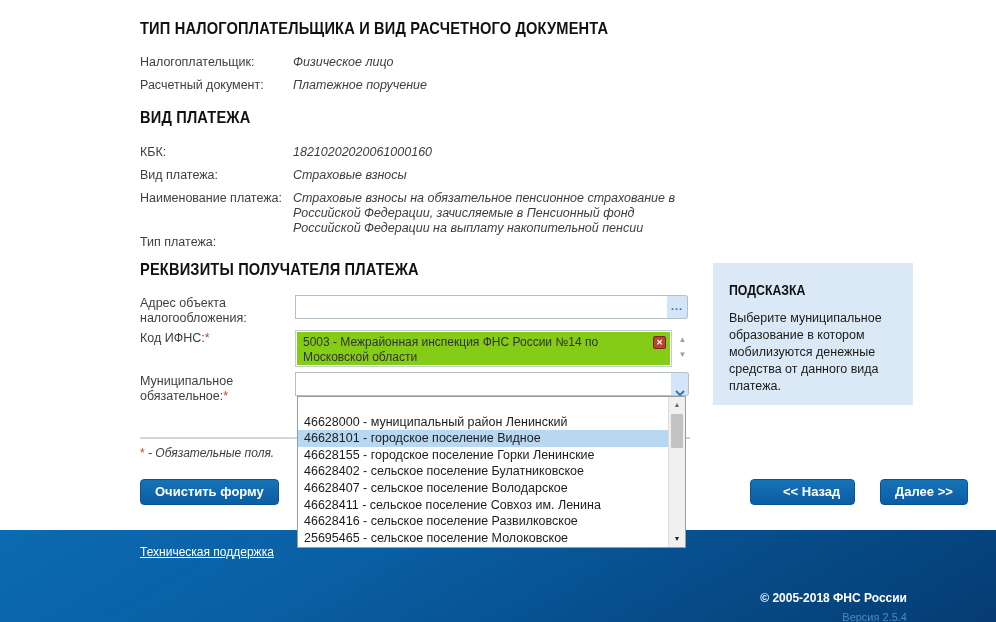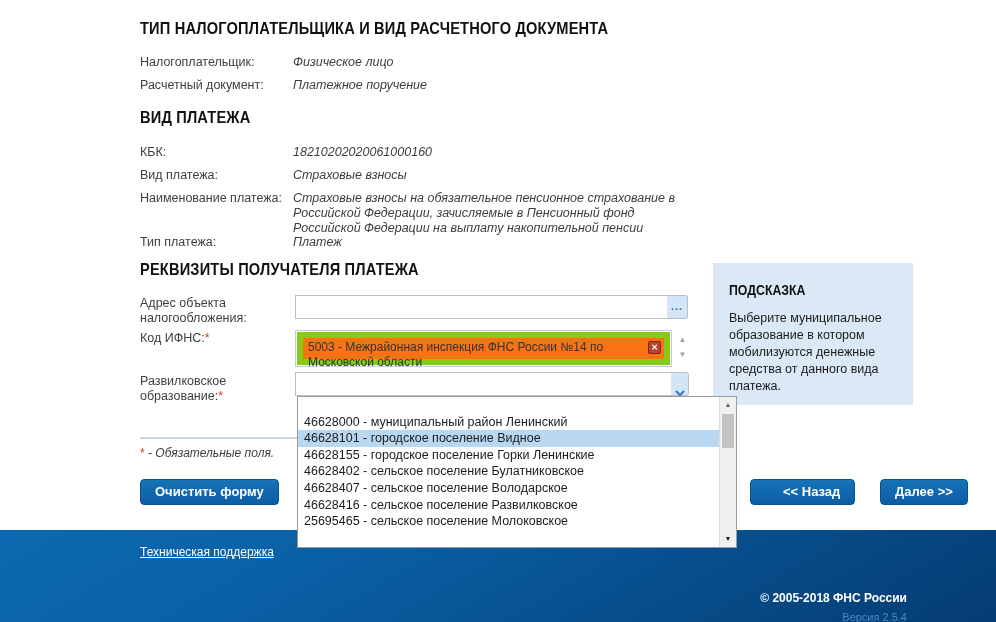--- a/index.html
+++ b/index.html
@@ -13,31 +13,31 @@
   .val { position:absolute; left:293px; width:392px; font-size:12.5px; font-style:italic; color:#3e3e3e; line-height:15px; }
   .star { color:#d2401e; font-style:normal; }
 
   input.txt { position:absolute; height:24px; border:1px solid #b6c0c9; background:#fff; font-size:12.5px; padding:0 5px;
               color:#333; font-family:"Liberation Sans", sans-serif; }
   .more-btn { position:absolute; left:667px; top:295px; width:21px; height:24px; background:#d3e5f6; border:1px solid #b6c0c9;
               border-left:none; color:#2d6da8; font-weight:bold; font-size:11px; letter-spacing:1px; text-align:center;
               line-height:20px; border-radius:0 3px 3px 0; cursor:pointer; }
 
   .ifns-box { position:absolute; left:295px; top:330px; width:377px; height:37px; border:1px solid #c3ccd4; background:#fff; padding:1px; }
-  .ifns-chip { position:relative; width:100%; height:100%; border:6px solid #84cc16; background:#f97316; padding:2px 22px 2px 5px;
+  .ifns-chip { position:relative; width:100%; height:100%; border:1px solid #84cc16; background:#84cc16; padding:2px 22px 2px 5px;
                font-size:12px; color:#333; line-height:15px; }
   .chip-x { position:absolute; right:3px; top:3px; width:13px; height:13px; background:#b5472e; border:1px solid #7e2315;
             border-radius:2px; color:#fff; font-size:8px; font-weight:bold; text-align:center; line-height:11px; cursor:pointer; }
   .ifns-scroll { position:absolute; left:675px; top:333px; width:15px; height:30px; }
   .ifns-scroll span { display:block; height:15px; font-size:8px; color:#9aa2a9; text-align:center; line-height:14px; }
 
   .chev-btn { position:absolute; left:671px; top:372px; width:18px; height:24px; background:#d3e5f6; border:1px solid #b6c0c9;
               border-left:none; border-radius:0 3px 3px 0; cursor:pointer; text-align:center; padding-top:9px; }
 
-  .dropdown { position:absolute; left:297px; top:396px; width:440px; height:152px; background:#fff;
+  .dropdown { position:absolute; left:297px; top:396px; width:389px; height:152px; background:#fff;
               border:1px solid #9b9b9b; z-index:30; }
   .dd-list { position:absolute; left:0; top:0; right:17px; bottom:0; overflow:hidden; }
   .dd-empty { height:18px; }
   .dd-opt { height:16.6px; line-height:16.6px; font-size:12.5px; color:#1c1c1c; padding-left:6px; white-space:nowrap; cursor:pointer; }
   .dd-opt.selected { background:#b8d7f0; }
   .dd-scroll { position:absolute; right:0; top:0; bottom:0; width:17px; background:#f0f0f0; border-left:1px solid #dcdcdc; }
   .dd-up { position:absolute; top:0; left:0; right:0; height:16px; text-align:center; font-size:7px; color:#666; line-height:16px; cursor:pointer; }
   .dd-thumb { position:absolute; top:17px; left:2px; right:2px; height:34px; background:#c2c2c2; border-radius:1px; cursor:pointer; }
   .dd-down { position:absolute; bottom:0; left:0; right:0; height:16px; text-align:center; font-size:7px; color:#222; line-height:16px; cursor:pointer; }
 
@@ -71,56 +71,56 @@
   <div class="val" style="top:78px;">Платежное поручение</div>
 
   <div class="sec-title" style="top:108px;">ВИД ПЛАТЕЖА</div>
   <div class="lbl" style="top:145px;">КБК:</div>
   <div class="val" style="top:145px;">18210202020061000160</div>
   <div class="lbl" style="top:168px;">Вид платежа:</div>
   <div class="val" style="top:168px;">Страховые взносы</div>
   <div class="lbl" style="top:191px;">Наименование платежа:</div>
   <div class="val" style="top:191px;">Страховые взносы на обязательное пенсионное страхование в Российской Федерации, зачисляемые в Пенсионный фонд Российской Федерации на выплату накопительной пенсии</div>
   <div class="lbl" style="top:235px;">Тип платежа:</div>
-  <div class="val" style="top:235px;">Платеж</div>
 
   <div class="sec-title" style="top:260px;">РЕКВИЗИТЫ ПОЛУЧАТЕЛЯ ПЛАТЕЖА</div>
 
   <div class="lbl" style="top:296px;">Адрес объекта налогообложения:</div>
   <input class="txt" style="left: 295px; top: 295px; width: 373px;" value="">
   <div class="more-btn"><span>...</span></div>
 
   <div class="lbl" style="top:331px;"><span>Код ИФНС:</span><span class="star">*</span></div>
   <div class="ifns-box">
     <div class="ifns-chip">
       <span>5003 - Межрайонная инспекция ФНС России №14 по Московской области</span>
       <span class="chip-x">✕</span>
     </div>
   </div>
   <div class="ifns-scroll">
     <span>▲</span>
     <span>▼</span>
   </div>
 
-  <div class="lbl" style="top:374px;"><span>Развилковское образование:</span><span class="star">*</span></div>
+  <div class="lbl" style="top:374px;"><span>Муниципальное обязательное:</span><span class="star">*</span></div>
   <input class="txt" style="left: 295px; top: 372px; width: 377px;" value="">
   <div class="chev-btn">
     <svg width="10" height="6" viewBox="0 0 10 6">
         <path d="M1 1l4 4 4-4" fill="none" stroke="#3376b8" stroke-width="2"></path>
       </svg>
   </div>
 
   <div class="dropdown">
     <div class="dd-list">
       <div class="dd-empty dd-opt"></div>
       <div class="dd-opt">46628000 - муниципальный район Ленинский</div>
       <div class="dd-opt selected">46628101 - городское поселение Видное</div>
       <div class="dd-opt">46628155 - городское поселение Горки Ленинские</div>
       <div class="dd-opt">46628402 - сельское поселение Булатниковское</div>
       <div class="dd-opt">46628407 - сельское поселение Володарское</div>
+      <div class="dd-opt">46628411 - сельское поселение Совхоз им. Ленина</div>
       <div class="dd-opt">46628416 - сельское поселение Развилковское</div>
       <div class="dd-opt">25695465 - сельское поселение Молоковское</div>
     </div>
     <div class="dd-scroll">
       <div class="dd-up">▲</div>
       <div class="dd-thumb"></div>
       <div class="dd-down">▼</div>
     </div>
   </div>
 

